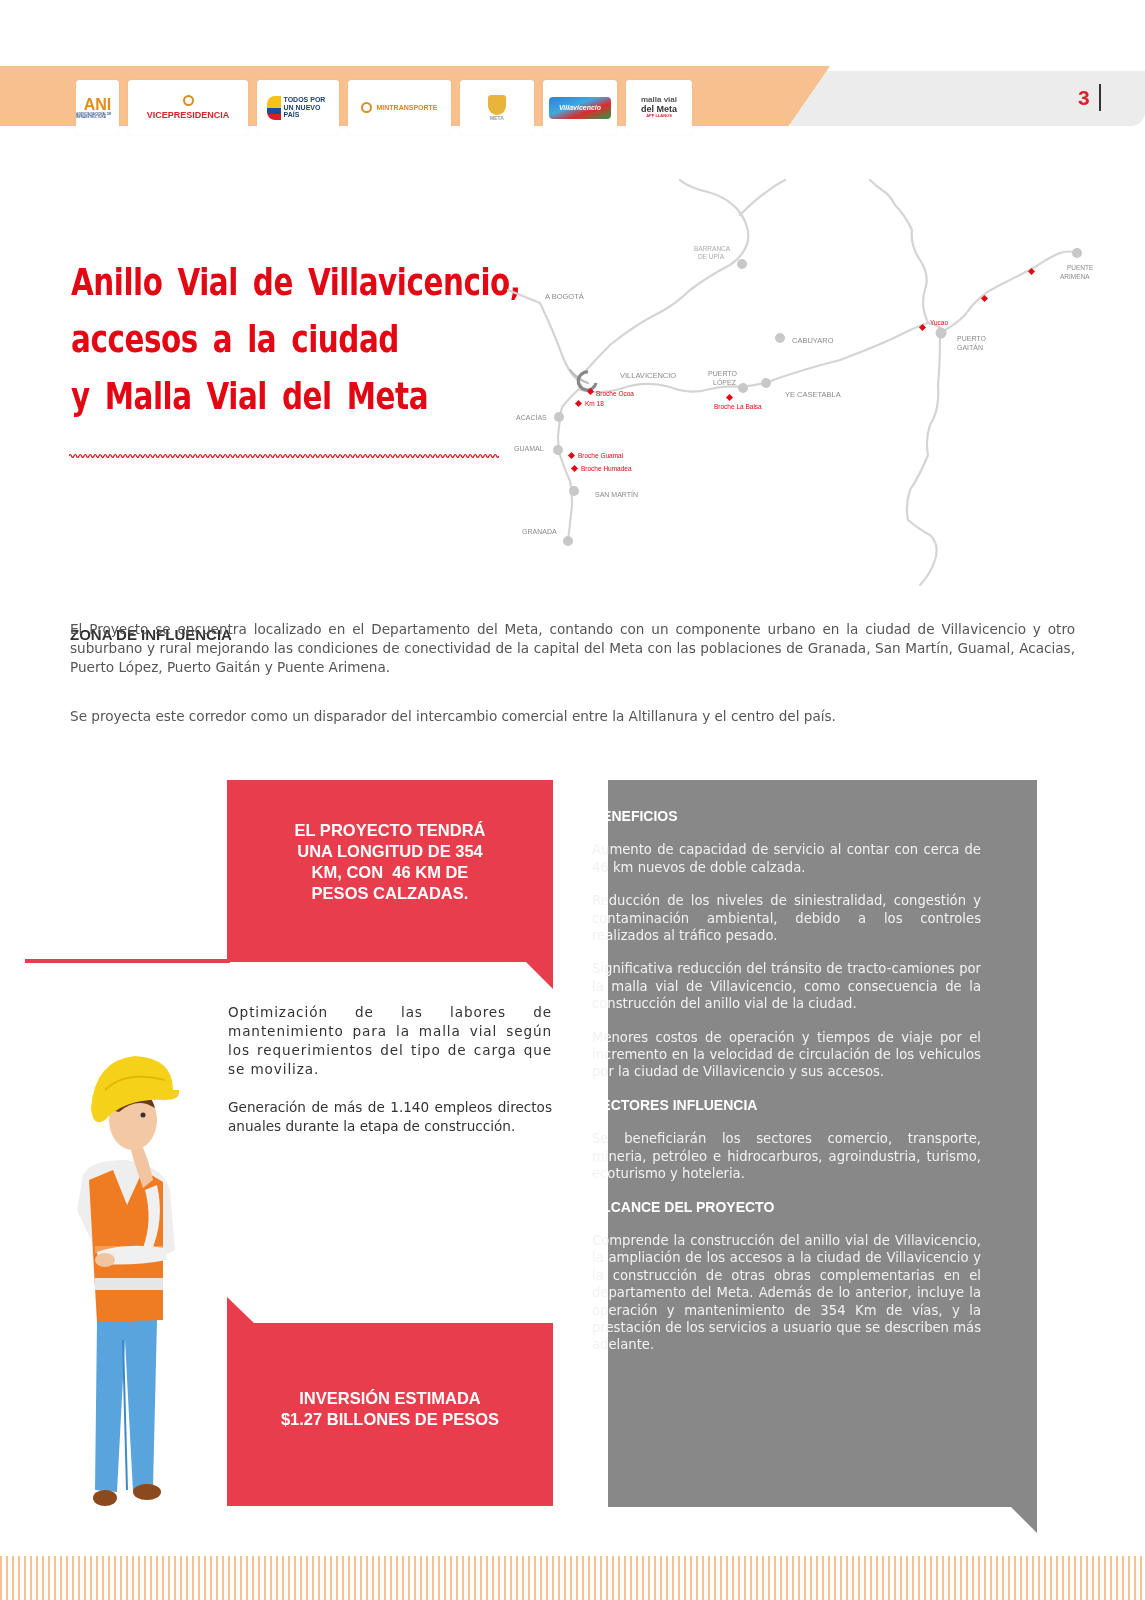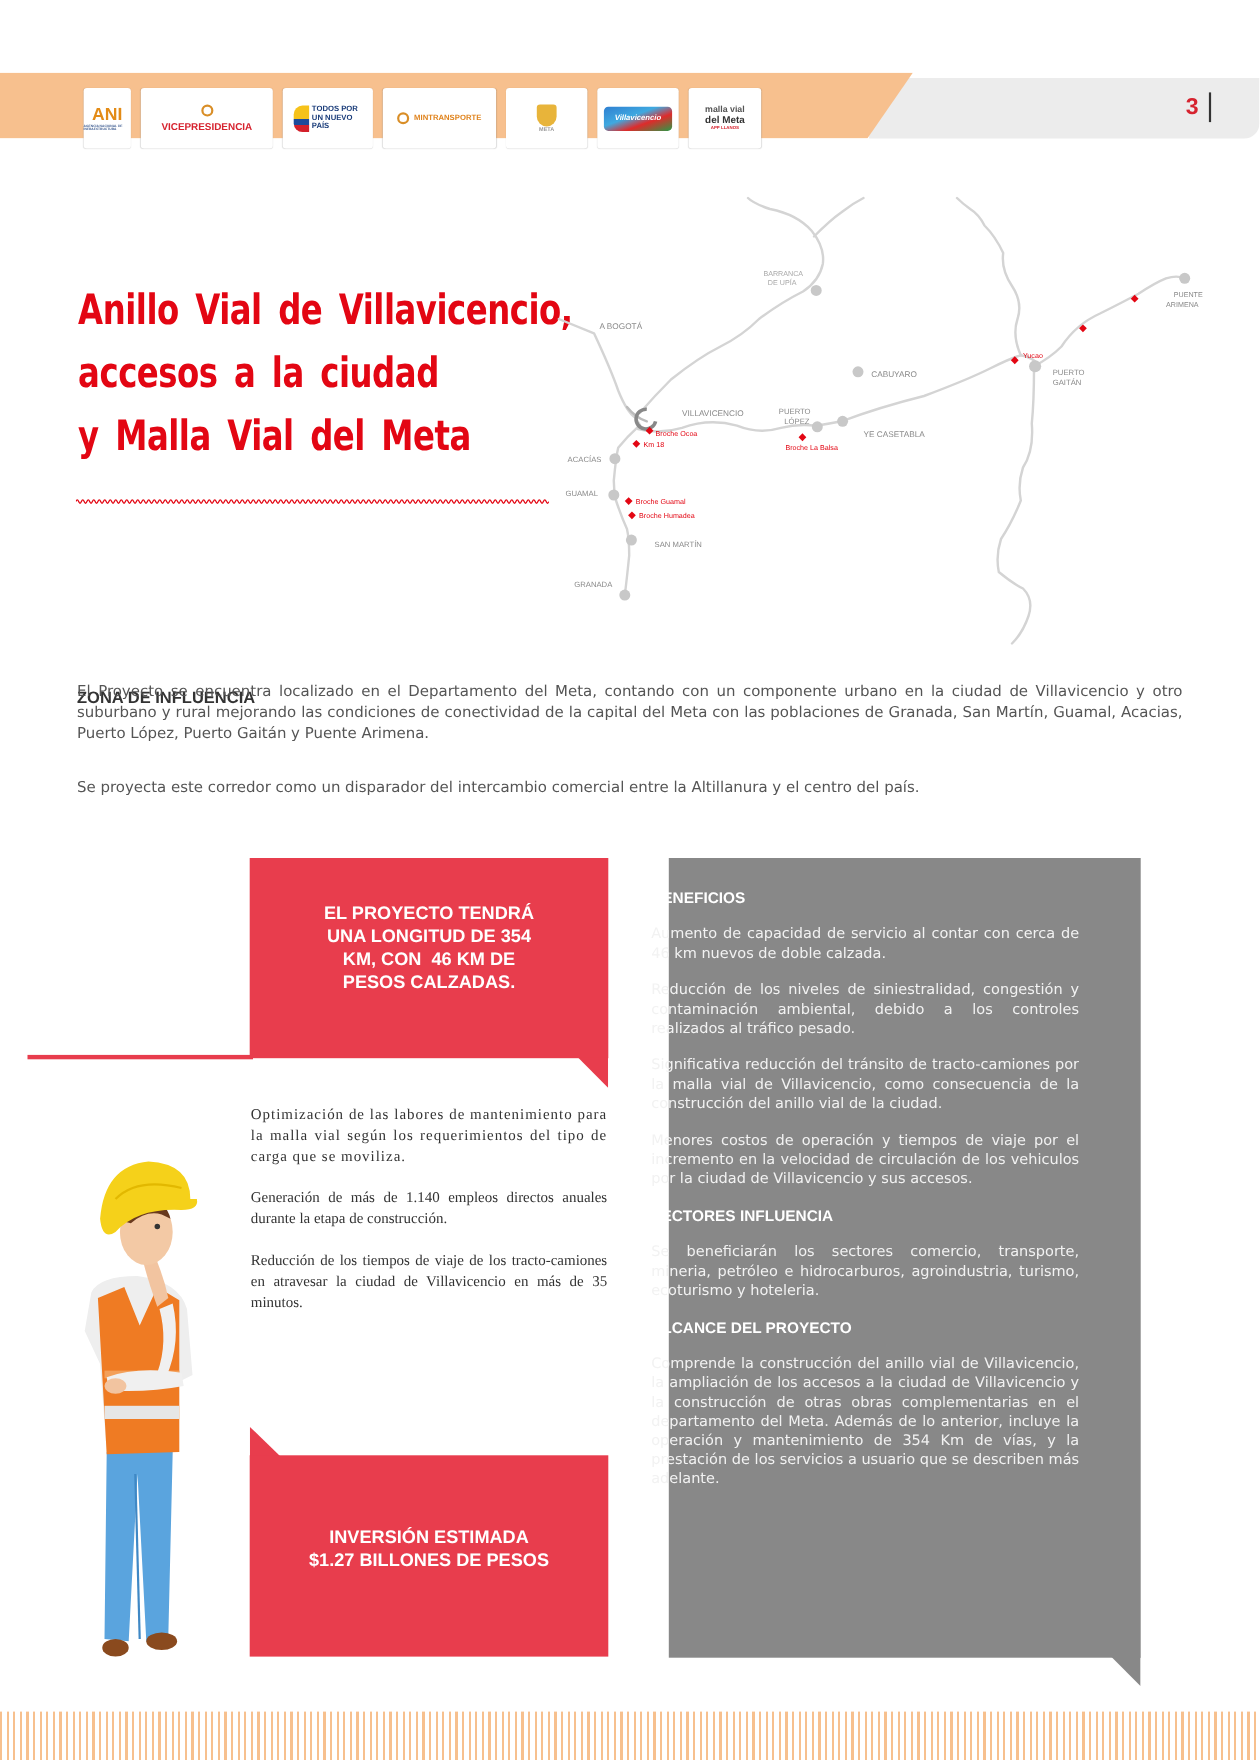--- a/index.html
+++ b/index.html
@@ -45,21 +45,21 @@
   .zona-p2 { position: absolute; left: 70px; top: 707px; width: 1005px; font-size: 13.6px; line-height: 19px; color: #555; }
 
   
   .redbox1 { position: absolute; left: 227px; top: 780px; width: 326px; height: 182px; background: #e83d4d; }
   .redbox1-tail { position: absolute; left: 525px; top: 961px; width: 28px; height: 28px; background: #e83d4d; clip-path: polygon(0 0, 100% 0, 100% 100%); }
   .redline { position: absolute; left: 25px; top: 959px; width: 205px; height: 4px; background: #e83d4d; }
   .redbox1-text { position: absolute; left: 227px; top: 820px; width: 326px; text-align: center; color: #fff; font-family: "Liberation Sans", sans-serif; font-weight: bold; font-size: 16.5px; line-height: 21px; }
 
   
   .mid-text { position: absolute; left: 228px; top: 1003px; width: 324px; font-size: 13.6px; line-height: 19px; color: #333; text-align: justify; }
-  .mid-text p { margin-bottom: 19px; font-family: Liberation Serif, serif; }
+  .mid-text p { margin-bottom: 19px; }
 
   
   .redbox2-tail { position: absolute; left: 227px; top: 1297px; width: 28px; height: 27px; background: #e83d4d; clip-path: polygon(0 0, 100% 100%, 0 100%); }
   .redbox2 { position: absolute; left: 227px; top: 1323px; width: 326px; height: 183px; background: #e83d4d; }
   .redbox2-text { position: absolute; left: 227px; top: 1388px; width: 326px; text-align: center; color: #fff; font-family: "Liberation Sans", sans-serif; font-weight: bold; font-size: 16.5px; line-height: 21px; }
 
   
   .greybox { position: absolute; left: 608px; top: 780px; width: 429px; height: 727px; background: #888888; }
   .greybox-tail { position: absolute; left: 1010px; top: 1506px; width: 27px; height: 27px; background: #888888; clip-path: polygon(0 0, 100% 0, 100% 100%); }
   .grey-content { position: absolute; left: 592px; top: 808px; width: 389px; color: #f2f2f2; font-size: 13.2px; line-height: 17.4px; text-align: justify; }
@@ -199,21 +199,20 @@
 <div class="redbox1-text">
   <div>EL PROYECTO TENDRÁ</div>
   <div>UNA LONGITUD DE 354</div>
   <div style="white-space:pre;">KM, CON  46 KM DE</div>
   <div>PESOS CALZADAS.</div>
 </div>
 
 <div class="mid-text">
   <p style="letter-spacing:0.9px;">Optimización de las labores de mantenimiento para la malla vial según los requerimientos del tipo de carga que se moviliza.</p>
   <p>Generación de más de 1.140 empleos directos anuales durante la etapa de construcción.</p>
-  <p>Reducción de los tiempos de viaje de los tracto-camiones en atravesar la ciudad de Villavicencio en más de  35 minutos.</p>
 </div>
 
 <svg class="worker" viewBox="0 0 140 490">
 
   <path d="M42 300 L40 470 L62 472 L70 320 L78 472 L98 468 L102 300 Z" fill="#5aa4de"></path>
   <path d="M68 320 L72 470" stroke="#3f88c5" stroke-width="2"></path>
 
   <ellipse cx="50" cy="478" rx="12" ry="8" fill="#8a4a1e"></ellipse>
   <ellipse cx="92" cy="472" rx="14" ry="8" fill="#8a4a1e"></ellipse>
 

